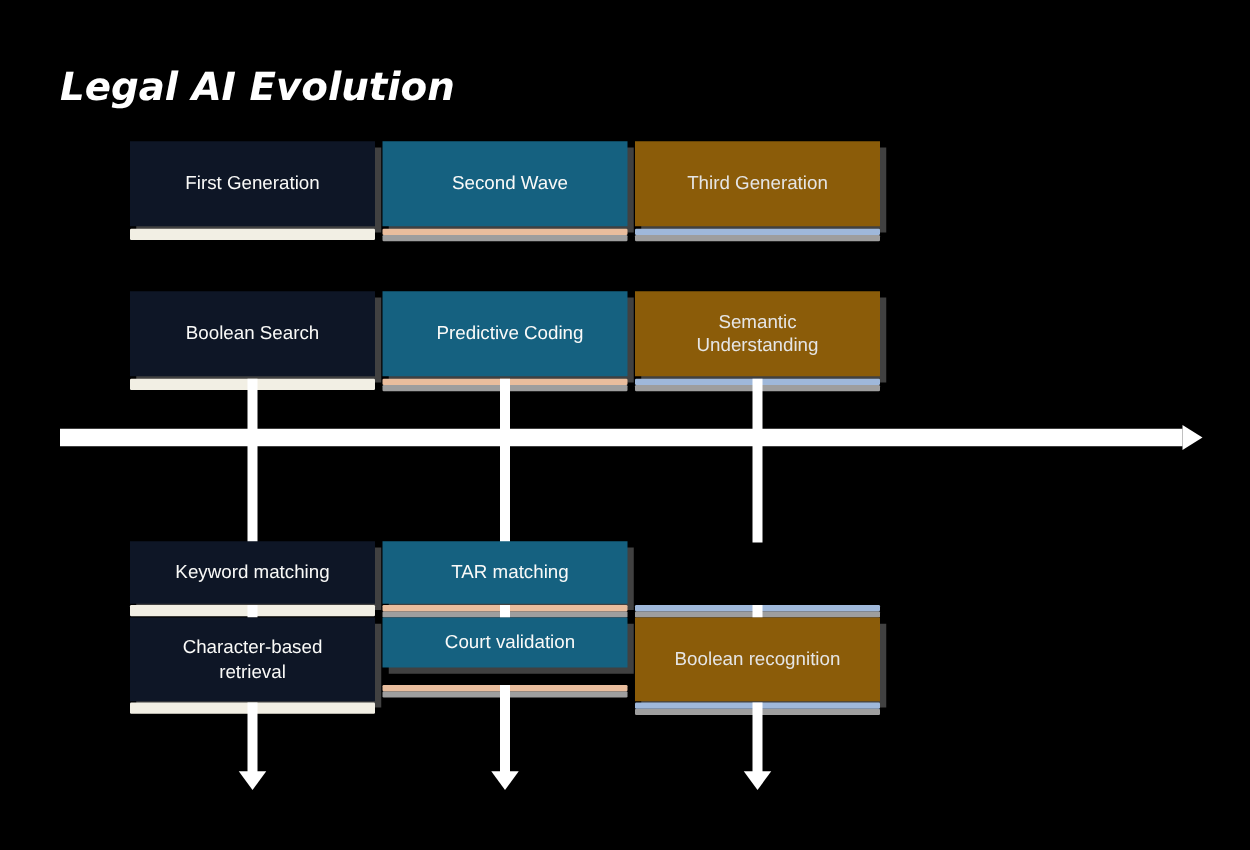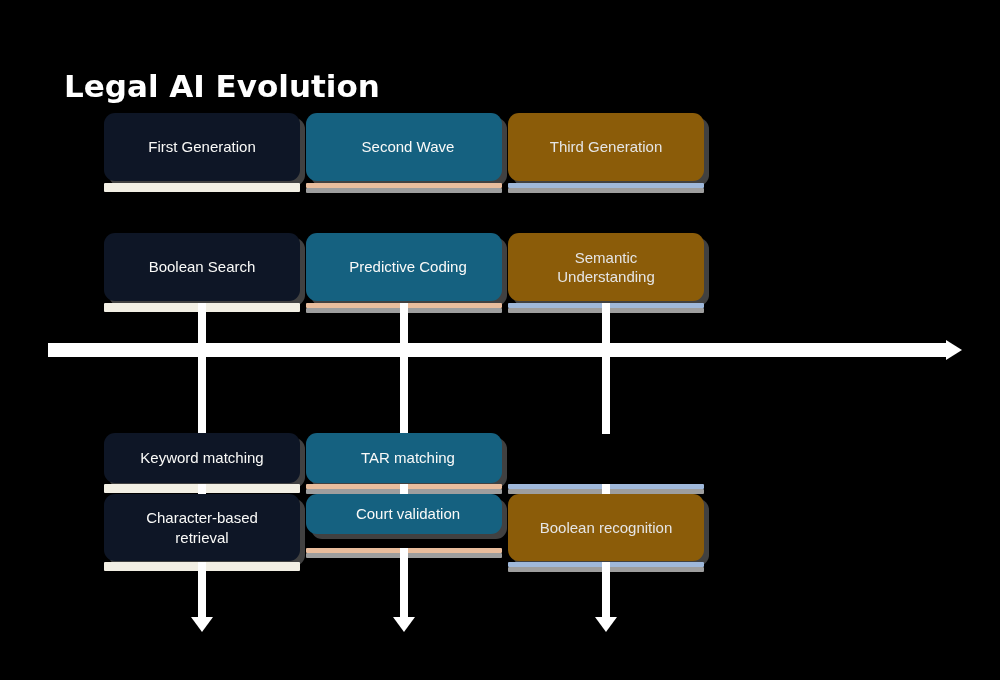--- a/index.html
+++ b/index.html
@@ -4,28 +4,29 @@
 <style>
   html,body{margin:0;padding:0;background:#000;}
   .stage{
     position:relative;
     width:1000px;height:680px;
     background:var(--background,#000);
     overflow:hidden;
     font-family:"Liberation Sans",sans-serif;
   }
   .title{
-    position:absolute;left:48px;top:52px;margin:16px;
+    position:absolute;left:48px;top:52px;margin:0;
     font-family:"DejaVu Sans","Liberation Sans",sans-serif;
     font-weight:800;font-size:31px;letter-spacing:0;
     color:var(--white,#fff);
+    font-style:italic;
   }
   .box{
     position:absolute;width:196px;
-    border-radius:11px;
+    border-radius:0;
     box-sizing:border-box;
     display:flex;align-items:center;justify-content:center;
     text-align:center;
     padding:0 28px;
     font-size:15px;line-height:1.3;font-weight:500;
     color:#fafaf8;
     box-shadow:5px 5px 0 rgba(118,118,118,0.55);
   }
   .box.navy{background:var(--navy,#0e1626);}
   .box.teal{background:var(--teal,#156180);padding-left:36px;}

